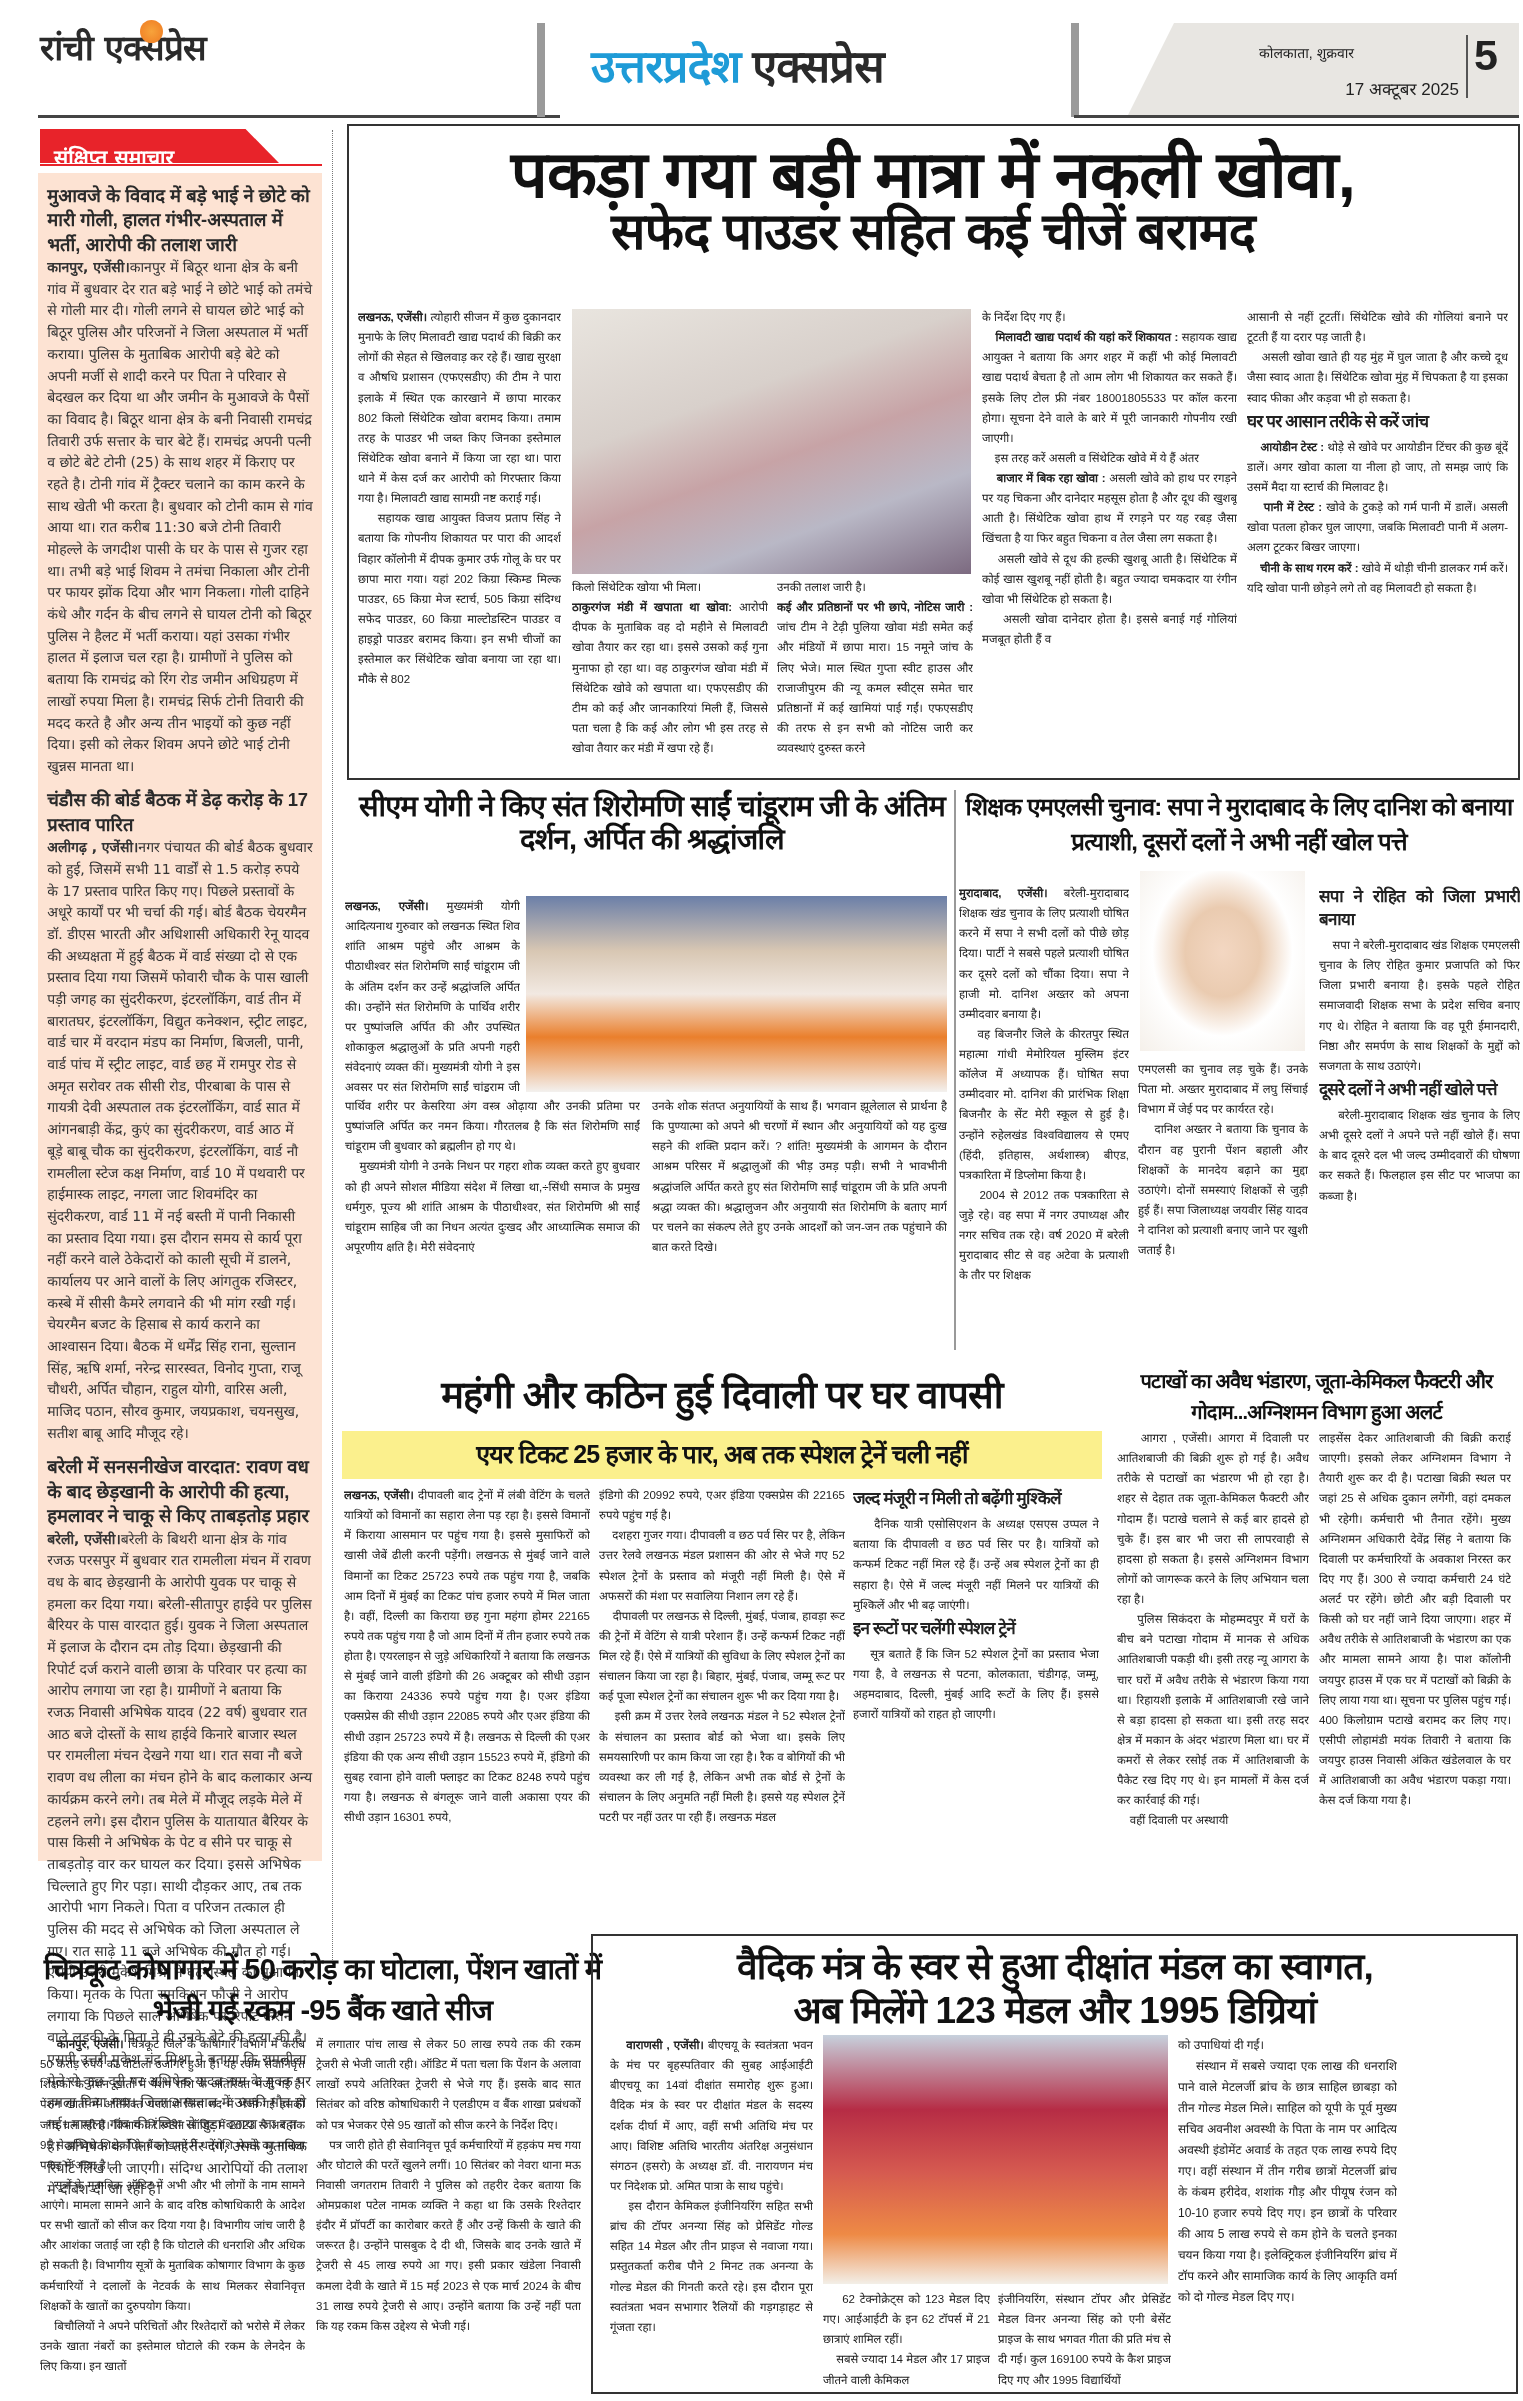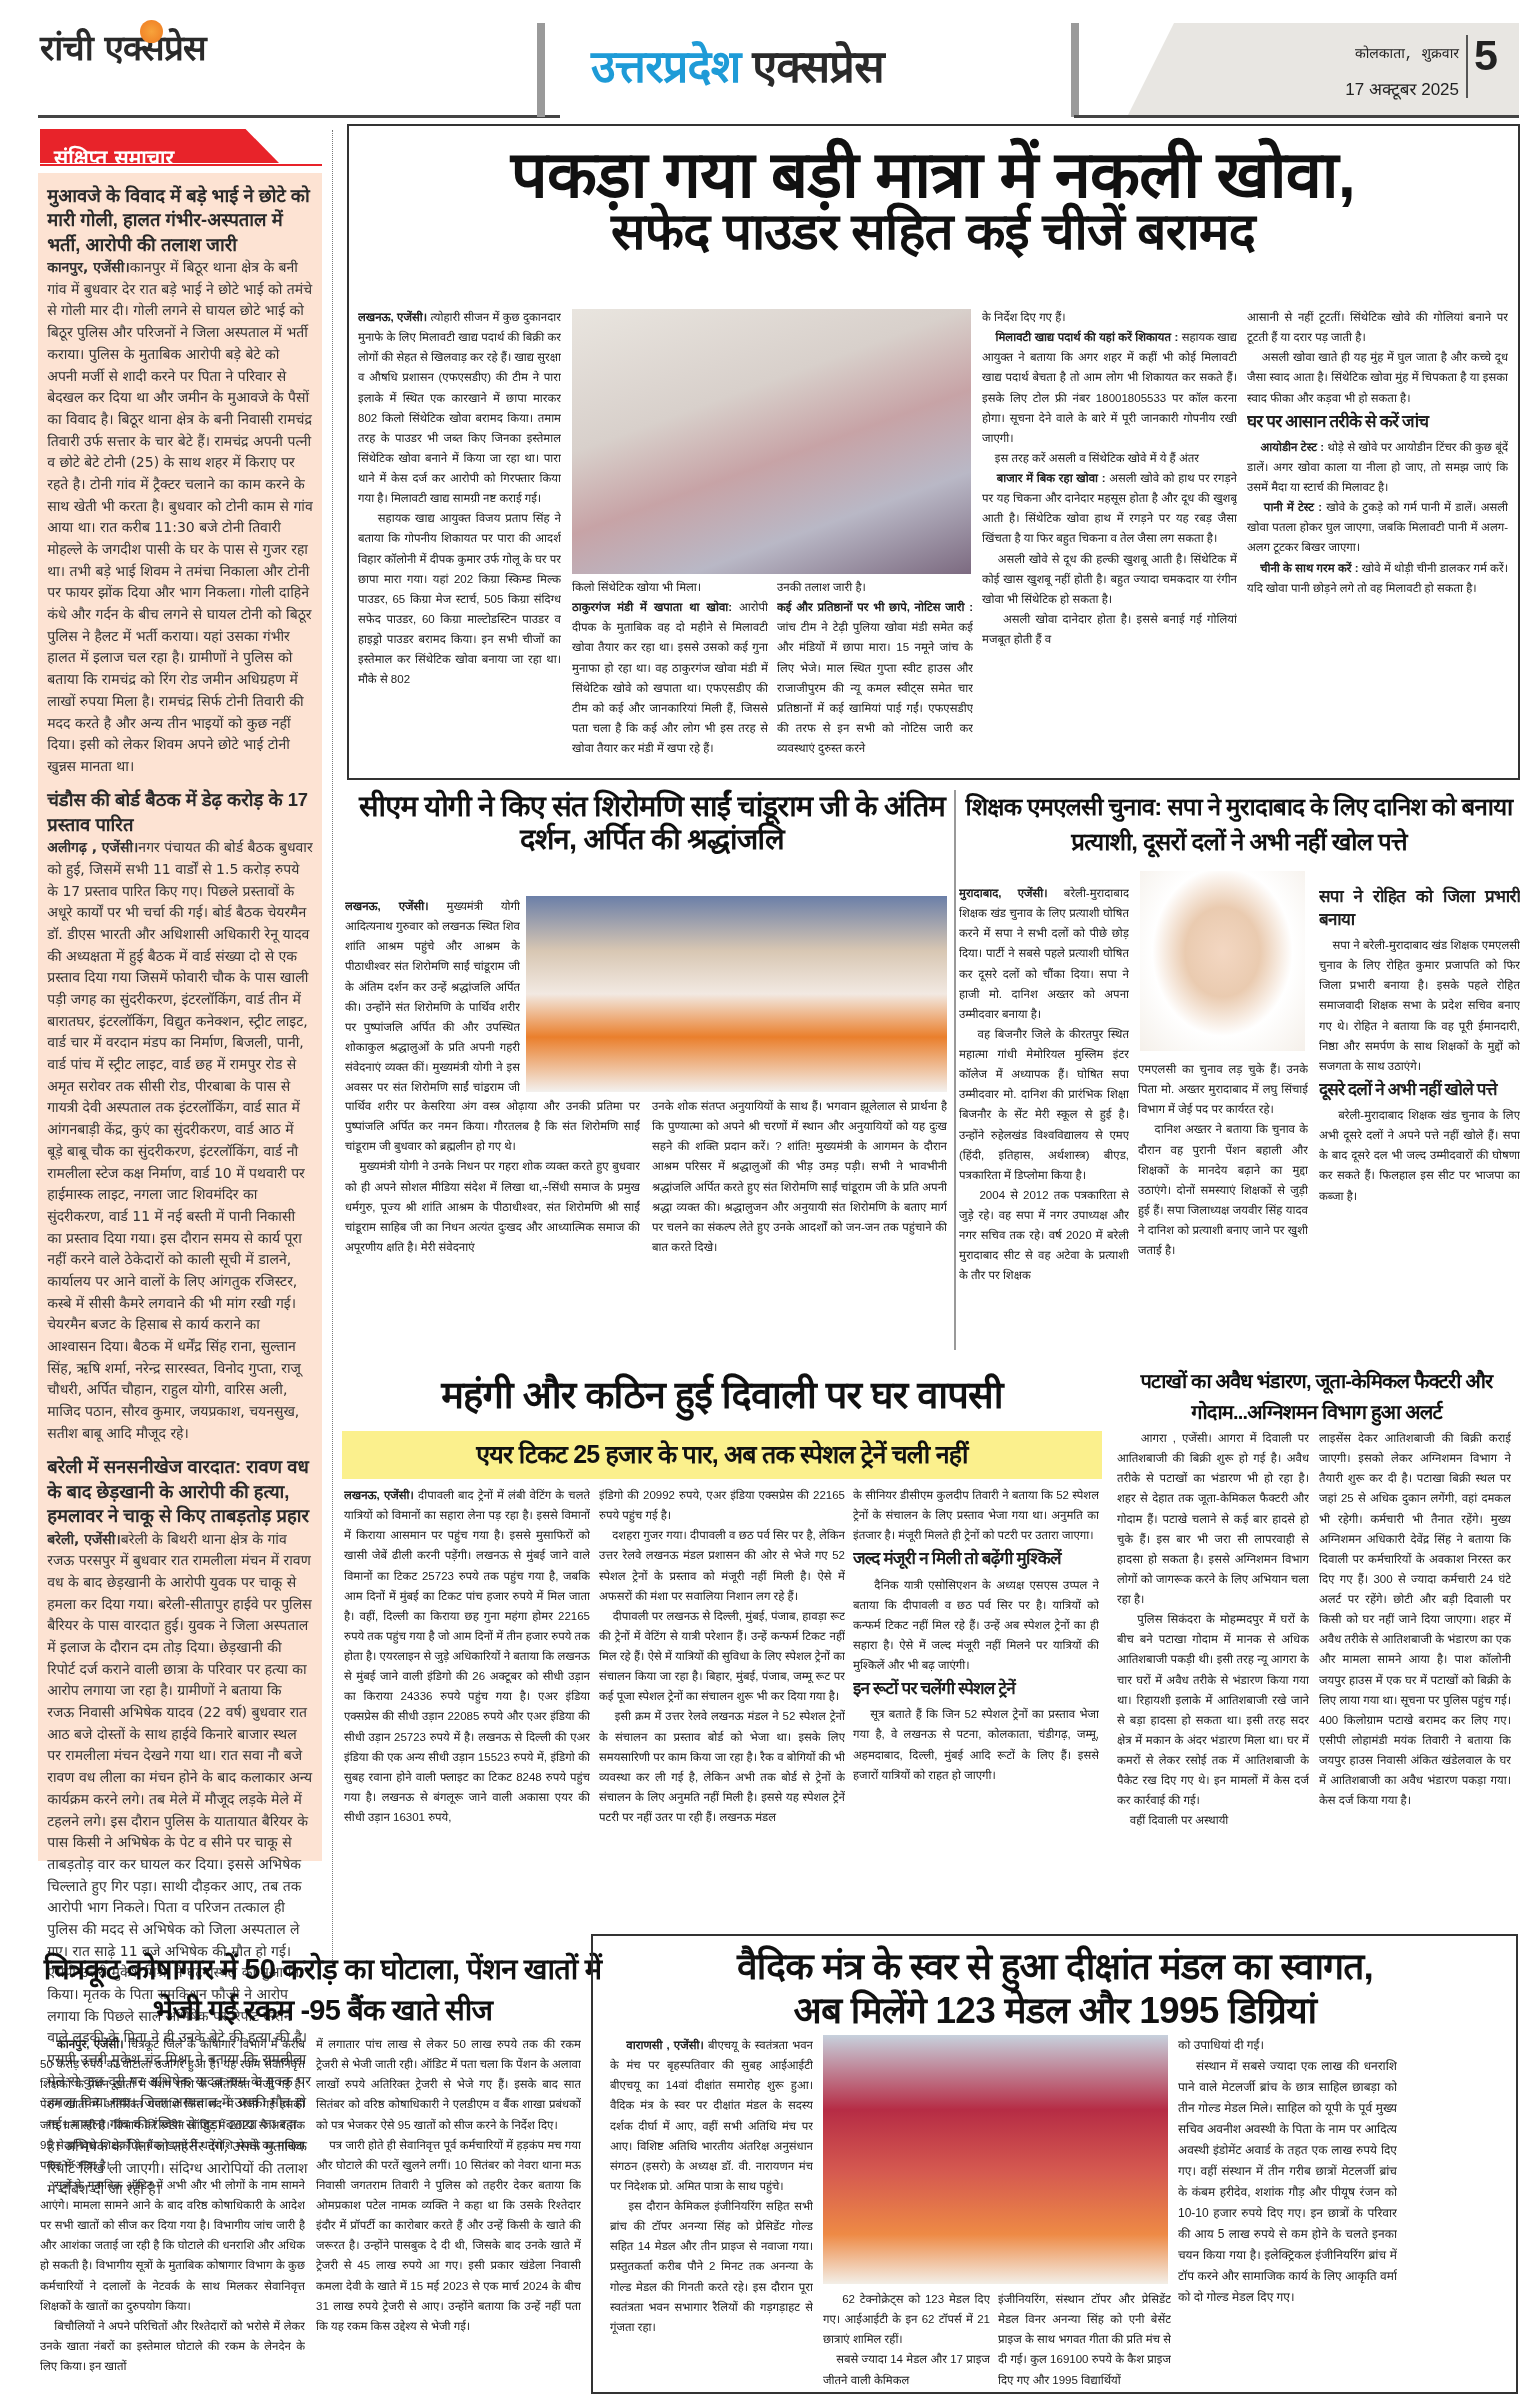--- a/index.html
+++ b/index.html
@@ -8,21 +8,21 @@
 
 #masthead{left:0;top:0;width:1523px;height:123px}
 .logo{left:40px;top:23px;font-family:"DejaVu Serif",serif;font-weight:900;font-size:35px;color:#2a2a2a;letter-spacing:-0.8px}
 .sun{left:140px;top:20px;width:23px;height:23px;border-radius:50%;background:radial-gradient(#f7a33b,#ef7a22);}
 .urlbar{left:38px;top:74px;width:522px;height:35px;background:#e8e6e2;display:flex;align-items:center;padding-left:10.7px;gap:6.1px;font-family:"Liberation Sans",sans-serif;font-weight:700;font-size:14.6px;color:#222}
 .urlicon{width:20px;height:23px;border-radius:50%;border:2.3px solid #1e8fd8;background:#fff}
 .bracket{top:23px;width:7.7px;height:94px;background:#9a9a9a}
 .brand{left:591px;top:34px;font-family:"Liberation Sans",sans-serif;font-weight:700;font-size:45px;letter-spacing:-0.8px}
 .brand .a{color:#1e9bd7}.brand .b{color:#2a2a2a}
 .dateblk{left:1128px;top:23px;width:391px;height:92px;background:#e8e6e2;clip-path:polygon(46px 0,100% 0,100% 100%,0 100%)}
-.city{left:1259px;top:43px;font-size:14px;color:#222;font-family:Liberation Mono, monospace;text-align:right;width:200px}
+.city{left:1259px;top:43px;font-size:14px;color:#222;font-family:Liberation Sans, sans-serif;width:200px}
 .date{left:1259px;top:77px;font-size:17px;color:#222;font-family:"Liberation Sans",sans-serif;text-align:right;width:200px}
 .vline{left:1466px;top:35px;width:1.5px;height:63px;background:#555}
 .pgno{left:1474px;top:31px;font-size:43px;font-weight:700;color:#222;font-family:"Liberation Sans",sans-serif}
 .rule{height:3.1px;background:#444}
 .tag{left:40px;top:129px;width:239px;height:34px;background:#e8232a;clip-path:polygon(0 0,86% 0,100% 100%,0 100%);color:#fff;font-weight:900;font-size:21px;padding:14px 14px}
 .tagline{left:40px;top:164px;width:282px;height:2.3px;background:#e8232a}
 .pinkbox{left:38px;top:173px;width:284px;height:1688px;background:#fde3d3}
 .sb{padding:0 9.2px}
 .sb h3{font-weight:900;font-size:18.4px;line-height:1.33;margin-top:10.7px;color:#2a2a2a;font-family:"Liberation Sans",sans-serif}
 .sb p{font-size:14px;line-height:1.55;color:#333}
@@ -108,21 +108,20 @@
   <div class="sub">दूसरे दलों ने अभी नहीं खोले पत्ते</div>
   <div class="html">&nbsp;&nbsp;&nbsp;&nbsp;बरेली-मुरादाबाद शिक्षक खंड चुनाव के लिए अभी दूसरे दलों ने अपने पत्ते नहीं खोले हैं। सपा के बाद दूसरे दल भी जल्द उम्मीदवारों की घोषणा कर सकते हैं। फिलहाल इस सीट पर भाजपा का कब्जा है।</div>
 </div>
 
 <div class="abs hl" style="left:342px;top:1374px;width:760px;font-size:38px">महंगी और कठिन हुई दिवाली पर घर वापसी</div>
 <div class="abs yellow" style="left:342px;top:1431px;width:760px;height:48px"></div>
 <div class="abs hl" style="left:342px;top:1440px;width:760px;font-size:25px">एयर टिकट 25 हजार के पार, अब तक स्पेशल ट्रेनें चली नहीं</div>
 <div class="abs col html" style="left:344px;top:1485px;width:246px;height:476px"><b>लखनऊ, एजेंसी।</b> दीपावली बाद ट्रेनों में लंबी वेटिंग के चलते यात्रियों को विमानों का सहारा लेना पड़ रहा है। इससे विमानों में किराया आसमान पर पहुंच गया है। इससे मुसाफिरों को खासी जेबें ढीली करनी पड़ेंगी। लखनऊ से मुंबई जाने वाले विमानों का टिकट 25723 रुपये तक पहुंच गया है, जबकि आम दिनों में मुंबई का टिकट पांच हजार रुपये में मिल जाता है। वहीं, दिल्ली का किराया छह गुना महंगा होमर 22165 रुपये तक पहुंच गया है जो आम दिनों में तीन हजार रुपये तक होता है। एयरलाइन से जुड़े अधिकारियों ने बताया कि लखनऊ से मुंबई जाने वाली इंडिगो की 26 अक्टूबर को सीधी उड़ान का किराया 24336 रुपये पहुंच गया है। एअर इंडिया एक्सप्रेस की सीधी उड़ान 22085 रुपये और एअर इंडिया की सीधी उड़ान 25723 रुपये में है। लखनऊ से दिल्ली की एअर इंडिया की एक अन्य सीधी उड़ान 15523 रुपये में, इंडिगो की सुबह रवाना होने वाली फ्लाइट का टिकट 8248 रुपये पहुंच गया है। लखनऊ से बंगलूरू जाने वाली अकासा एयर की सीधी उड़ान 16301 रुपये,</div>
 <div class="abs col html" style="left:599px;top:1485px;width:246px;height:476px">इंडिगो की 20992 रुपये, एअर इंडिया एक्सप्रेस की 22165 रुपये पहुंच गई है।<br>&nbsp;&nbsp;&nbsp;&nbsp;दशहरा गुजर गया। दीपावली व छठ पर्व सिर पर है, लेकिन उत्तर रेलवे लखनऊ मंडल प्रशासन की ओर से भेजे गए 52 स्पेशल ट्रेनों के प्रस्ताव को मंजूरी नहीं मिली है। ऐसे में अफसरों की मंशा पर सवालिया निशान लग रहे हैं।<br>&nbsp;&nbsp;&nbsp;&nbsp;दीपावली पर लखनऊ से दिल्ली, मुंबई, पंजाब, हावड़ा रूट की ट्रेनों में वेटिंग से यात्री परेशान हैं। उन्हें कन्फर्म टिकट नहीं मिल रहे हैं। ऐसे में यात्रियों की सुविधा के लिए स्पेशल ट्रेनों का संचालन किया जा रहा है। बिहार, मुंबई, पंजाब, जम्मू रूट पर कई पूजा स्पेशल ट्रेनों का संचालन शुरू भी कर दिया गया है।<br>&nbsp;&nbsp;&nbsp;&nbsp;इसी क्रम में उत्तर रेलवे लखनऊ मंडल ने 52 स्पेशल ट्रेनों के संचालन का प्रस्ताव बोर्ड को भेजा था। इसके लिए समयसारिणी पर काम किया जा रहा है। रैक व बोगियों की भी व्यवस्था कर ली गई है, लेकिन अभी तक बोर्ड से ट्रेनों के संचालन के लिए अनुमति नहीं मिली है। इससे यह स्पेशल ट्रेनें पटरी पर नहीं उतर पा रही हैं। लखनऊ मंडल</div>
 <div class="abs col" style="left:853px;top:1485px;width:246px;height:476px">
-  <div class="html">के सीनियर डीसीएम कुलदीप तिवारी ने बताया कि 52 स्पेशल ट्रेनों के संचालन के लिए प्रस्ताव भेजा गया था। अनुमति का इंतजार है। मंजूरी मिलते ही ट्रेनों को पटरी पर उतारा जाएगा।</div>
   <div class="sub">जल्द मंजूरी न मिली तो बढ़ेंगी मुश्किलें</div>
   <div class="html">&nbsp;&nbsp;&nbsp;&nbsp;दैनिक यात्री एसोसिएशन के अध्यक्ष एसएस उप्पल ने बताया कि दीपावली व छठ पर्व सिर पर है। यात्रियों को कन्फर्म टिकट नहीं मिल रहे हैं। उन्हें अब स्पेशल ट्रेनों का ही सहारा है। ऐसे में जल्द मंजूरी नहीं मिलने पर यात्रियों की मुश्किलें और भी बढ़ जाएंगी।</div>
   <div class="sub">इन रूटों पर चलेंगी स्पेशल ट्रेनें</div>
   <div class="html">&nbsp;&nbsp;&nbsp;&nbsp;सूत्र बताते हैं कि जिन 52 स्पेशल ट्रेनों का प्रस्ताव भेजा गया है, वे लखनऊ से पटना, कोलकाता, चंडीगढ़, जम्मू, अहमदाबाद, दिल्ली, मुंबई आदि रूटों के लिए हैं। इससे हजारों यात्रियों को राहत हो जाएगी।</div>
 </div>
 
 <div class="abs hl" style="left:1113px;top:1366px;width:407px;font-size:20px;line-height:1.55">पटाखों का अवैध भंडारण, जूता-केमिकल फैक्टरी और गोदाम...अग्निशमन विभाग हुआ अलर्ट</div>
 <div class="abs col html" style="left:1117px;top:1428px;width:192px;height:507px">&nbsp;&nbsp;&nbsp;&nbsp;आगरा , एजेंसी। आगरा में दिवाली पर आतिशबाजी की बिक्री शुरू हो गई है। अवैध तरीके से पटाखों का भंडारण भी हो रहा है। शहर से देहात तक जूता-केमिकल फैक्टरी और गोदाम हैं। पटाखे चलाने से कई बार हादसे हो चुके हैं। इस बार भी जरा सी लापरवाही से हादसा हो सकता है। इससे अग्निशमन विभाग लोगों को जागरूक करने के लिए अभियान चला रहा है।<br>&nbsp;&nbsp;&nbsp;&nbsp;पुलिस सिकंदरा के मोहम्मदपुर में घरों के बीच बने पटाखा गोदाम में मानक से अधिक आतिशबाजी पकड़ी थी। इसी तरह न्यू आगरा के चार घरों में अवैध तरीके से भंडारण किया गया था। रिहायशी इलाके में आतिशबाजी रखे जाने से बड़ा हादसा हो सकता था। इसी तरह सदर क्षेत्र में मकान के अंदर भंडारण मिला था। घर में कमरों से लेकर रसोई तक में आतिशबाजी के पैकेट रख दिए गए थे। इन मामलों में केस दर्ज कर कार्रवाई की गई।<br>&nbsp;&nbsp;&nbsp;&nbsp;वहीं दिवाली पर अस्थायी</div>
 <div class="abs col html" style="left:1319px;top:1428px;width:192px;height:507px">लाइसेंस देकर आतिशबाजी की बिक्री कराई जाएगी। इसको लेकर अग्निशमन विभाग ने तैयारी शुरू कर दी है। पटाखा बिक्री स्थल पर जहां 25 से अधिक दुकान लगेंगी, वहां दमकल भी रहेगी। कर्मचारी भी तैनात रहेंगे। मुख्य अग्निशमन अधिकारी देवेंद्र सिंह ने बताया कि दिवाली पर कर्मचारियों के अवकाश निरस्त कर दिए गए हैं। 300 से ज्यादा कर्मचारी 24 घंटे अलर्ट पर रहेंगे। छोटी और बड़ी दिवाली पर किसी को घर नहीं जाने दिया जाएगा। शहर में अवैध तरीके से आतिशबाजी के भंडारण का एक और मामला सामने आया है। पाश कॉलोनी जयपुर हाउस में एक घर में पटाखों को बिक्री के लिए लाया गया था। सूचना पर पुलिस पहुंच गई। 400 किलोग्राम पटाखे बरामद कर लिए गए। एसीपी लोहामंडी मयंक तिवारी ने बताया कि जयपुर हाउस निवासी अंकित खंडेलवाल के घर में आतिशबाजी का अवैध भंडारण पकड़ा गया। केस दर्ज किया गया है।</div>
 

